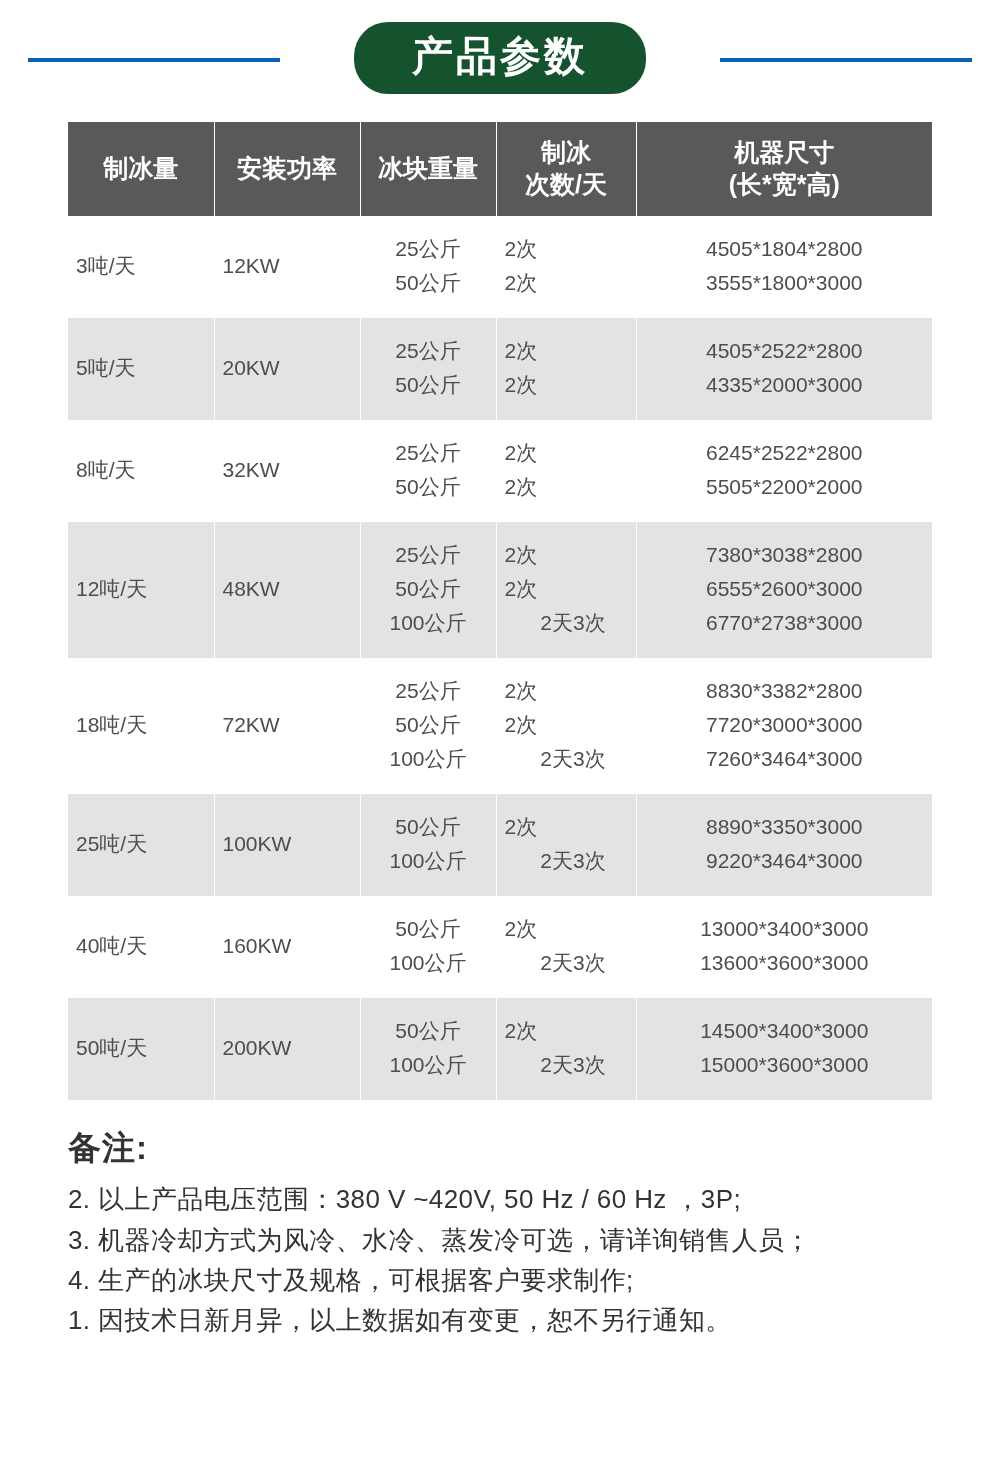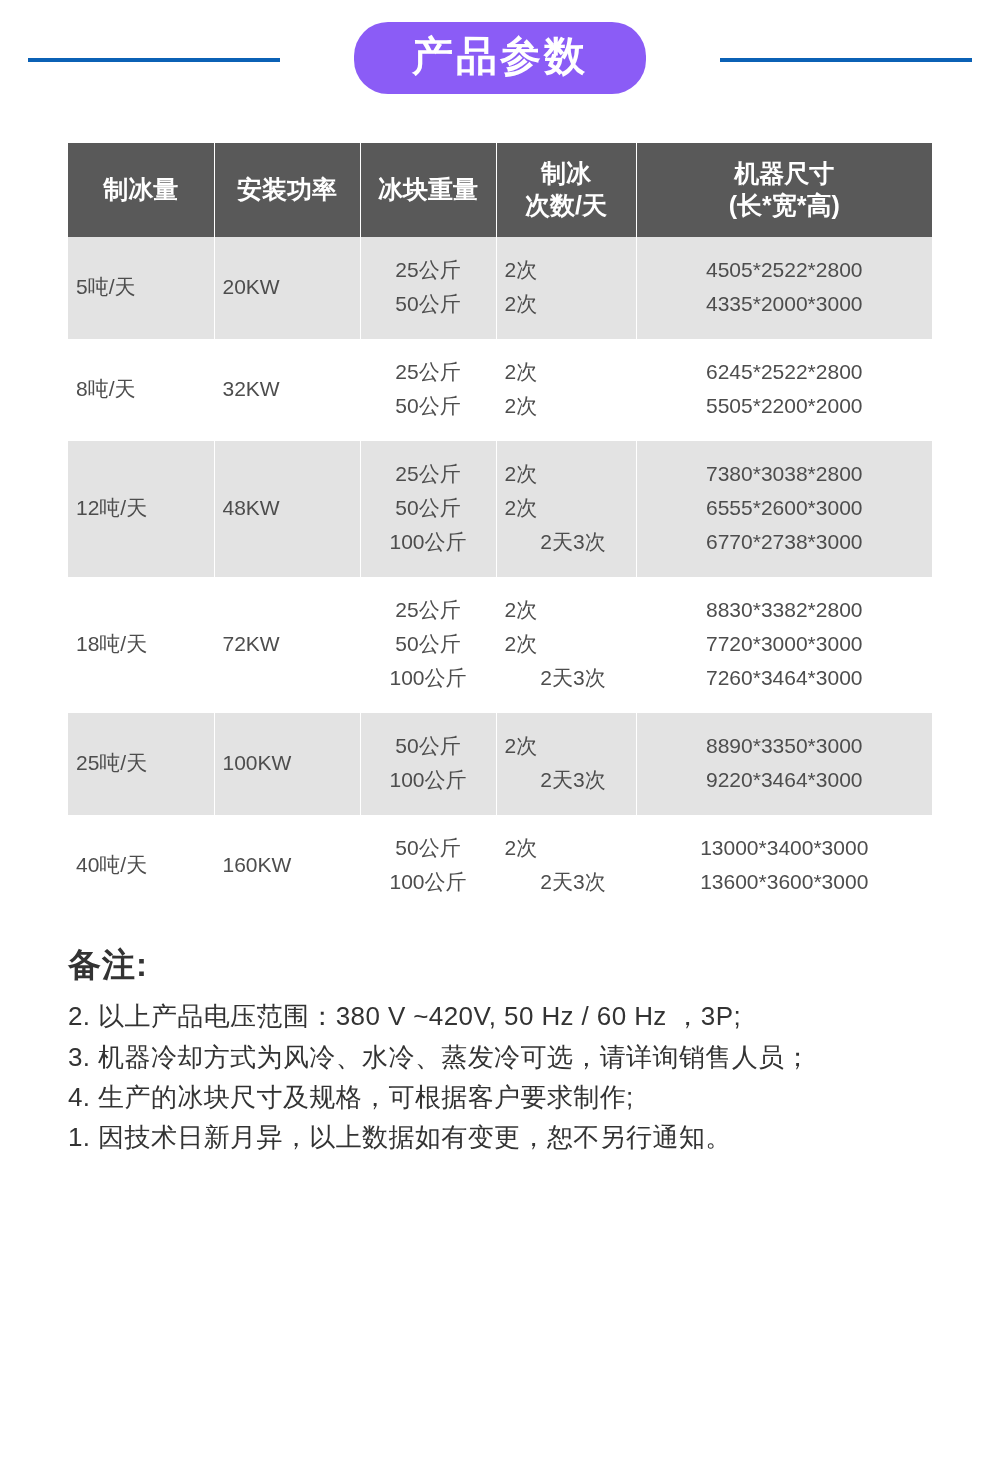--- a/index.html
+++ b/index.html
@@ -28,33 +28,33 @@
     position: absolute;
     top: 58px;
     height: 4px;
     background: #0b61b5;
   }
   .header-rule.left { left: 28px; width: 252px; }
   .header-rule.right { right: 28px; width: 252px; }
   .title-pill {
     position: relative;
     z-index: 2;
-    background: #8b5cf6;
+    background: #14532d;
     color: #ffffff;
     border-radius: 34px;
     padding: 11px 58px 14px 58px;
     font-size: 41px;
     font-weight: bold;
     letter-spacing: 3px;
     line-height: 1.15;
   }
 
   
   .table-wrap {
-    margin: 27px 68px 0 68px;
+    margin: 6px 68px 0 68px;
     width: 864px;
   }
   table.spec {
     border-collapse: collapse;
     width: 100%;
     table-layout: fixed;
   }
   table.spec th {
     background: #595959;
     color: #ffffff;
@@ -142,20 +142,36 @@
           <span class="ml">制冰</span>
           <span class="ml">次数/天</span>
         </th>
         <th>
           <span class="ml">机器尺寸</span>
           <span class="ml">(长*宽*高)</span>
         </th>
       </tr>
     </thead>
     <tbody>
+        <tr class="row-odd">
+          <td class="c-cap">3吨/天</td>
+          <td class="c-pow">12KW</td>
+          <td class="c-wt">
+            <span class="ml">25公斤</span>
+            <span class="ml">50公斤</span>
+          </td>
+          <td class="c-tm">
+            <span class="ml">2次</span>
+            <span class="ml">2次</span>
+          </td>
+          <td class="c-dim">
+            <span class="ml">4505*1804*2800</span>
+            <span class="ml">3555*1800*3000</span>
+          </td>
+        </tr>
         <tr class="row-even">
           <td class="c-cap">5吨/天</td>
           <td class="c-pow">20KW</td>
           <td class="c-wt">
             <span class="ml">25公斤</span>
             <span class="ml">50公斤</span>
           </td>
           <td class="c-tm">
             <span class="ml">2次</span>
             <span class="ml">2次</span>
@@ -242,20 +258,36 @@
             <span class="ml">50公斤</span>
             <span class="ml">100公斤</span>
           </td>
           <td class="c-tm">
             <span class="ml">2次</span>
             <span class="ml indent">2天3次</span>
           </td>
           <td class="c-dim">
             <span class="ml">13000*3400*3000</span>
             <span class="ml">13600*3600*3000</span>
+          </td>
+        </tr>
+        <tr class="row-even">
+          <td class="c-cap">50吨/天</td>
+          <td class="c-pow">200KW</td>
+          <td class="c-wt">
+            <span class="ml">50公斤</span>
+            <span class="ml">100公斤</span>
+          </td>
+          <td class="c-tm">
+            <span class="ml">2次</span>
+            <span class="ml indent">2天3次</span>
+          </td>
+          <td class="c-dim">
+            <span class="ml">14500*3400*3000</span>
+            <span class="ml">15000*3600*3000</span>
           </td>
         </tr>
       </tbody>
   </table>
 </div>
 
 <div class="notes">
   <div class="notes-title">备注:</div>
   <div>
       <div class="note-line">2. 以上产品电压范围：380 V ~420V, 50 Hz / 60 Hz ，3P;</div>

